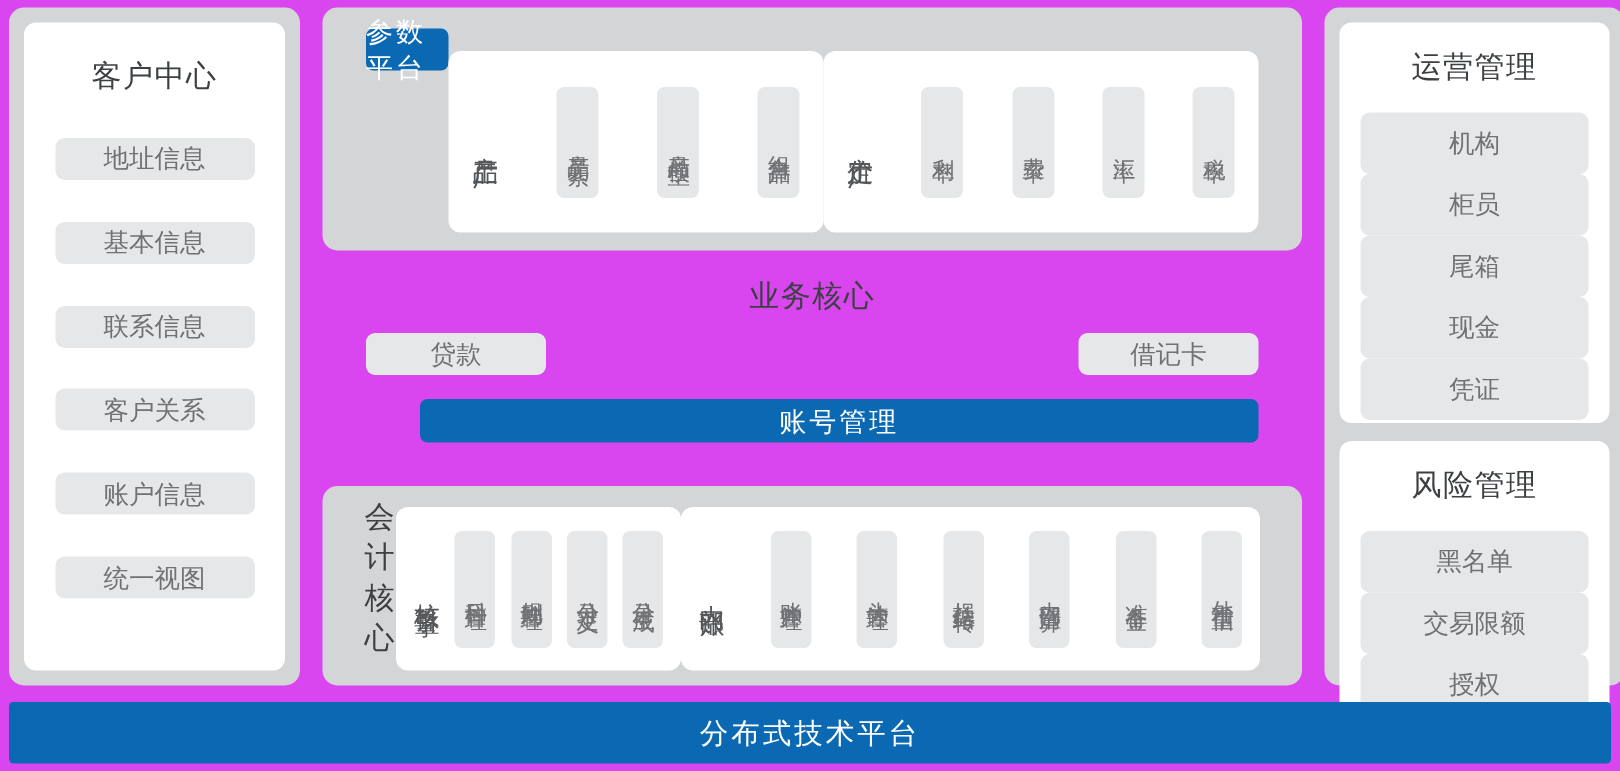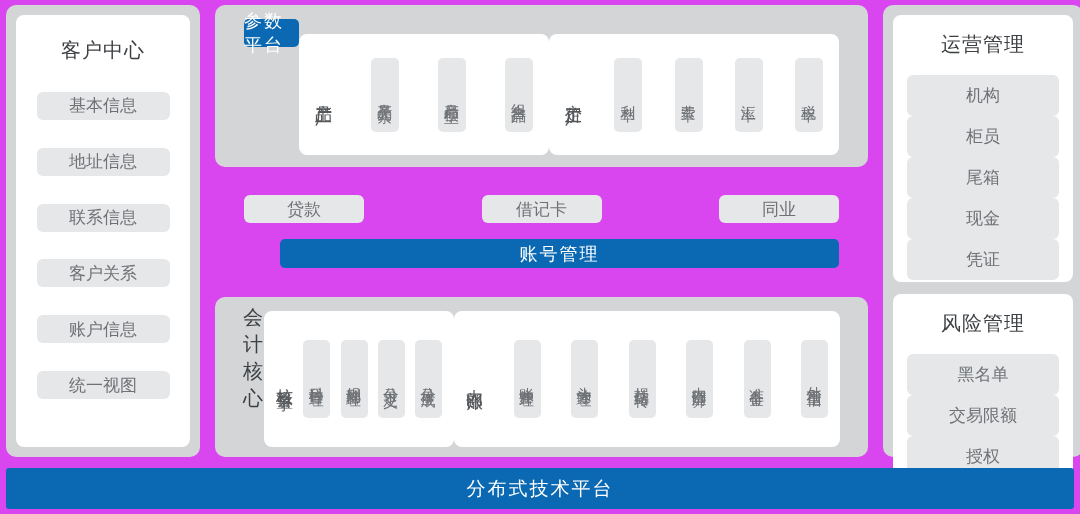--- a/index.html
+++ b/index.html
@@ -155,22 +155,22 @@
 <body>
 
 <div class="canvas">
 
   <div class="main-row">
 
     <div class="panel left-panel">
       <div class="card left-card">
         <div class="section-title">客户中心</div>
         <div class="stack-evenly">
+          <div class="pill">地址信息</div>
           <div class="pill">基本信息</div>
-          <div class="pill">地址信息</div>
           <div class="pill">联系信息</div>
           <div class="pill">客户关系</div>
           <div class="pill">账户信息</div>
           <div class="pill">统一视图</div>
         </div>
       </div>
     </div>
 
     <div class="middle-col">
 
@@ -205,24 +205,24 @@
                 <span class="v-text">汇率</span>
               </div>
             <div class="v-pill">
                 <span class="v-text">税率</span>
               </div>
           </div>
         </div>
       </div>
 
       <div class="biz-section">
+        <div class="section-title">业务核心</div>
         <div class="biz-pills">
           <div class="pill">贷款</div>
           <div class="pill">借记卡</div>
-          <div class="pill">同业</div>
         </div>
         <div class="blue-bar">账号管理</div>
       </div>
 
       <div class="panel bottom-panel">
         <div class="section-title">会计核心</div>
         <div class="bottom-cards">
           <div class="card b-card engine">
             <div class="v-label">
                 <span class="v-text">核算引擎</span>

